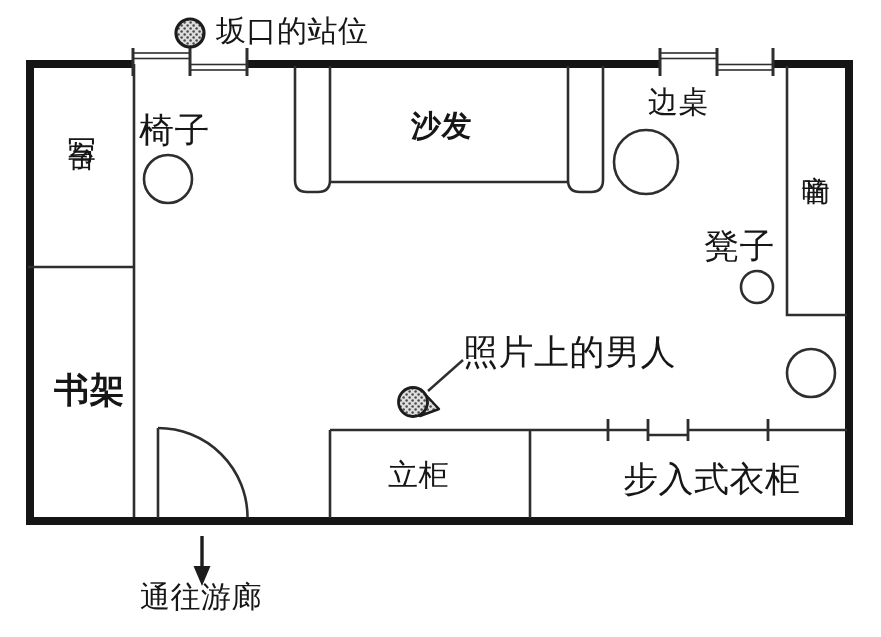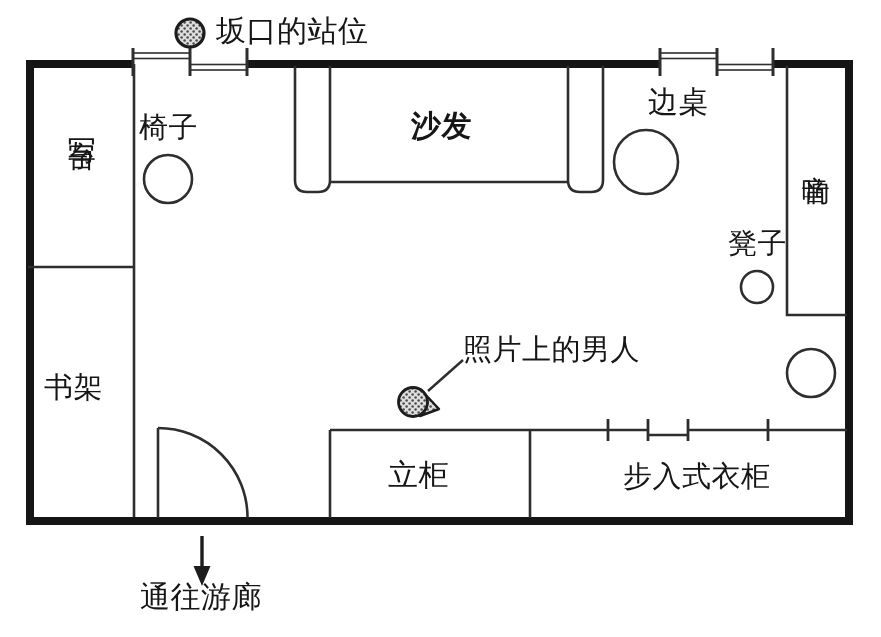--- a/index.html
+++ b/index.html
@@ -7,21 +7,21 @@
     position:relative;
     width:881px;height:637px;
     background:#ffffff;
     font-family:"DejaVu Sans",sans-serif;
     color:#161616;
     overflow:hidden;
   }
   svg.plan{position:absolute;left:0;top:0;width:881px;height:637px;}
   .lbl{
     position:absolute;
-    font-size:29px;
+    font-size:35px;
     font-weight:500;
     line-height:1.08;
     letter-spacing:0.5px;
     color:#161616;
     white-space:nowrap;
     user-select:none;
   }
   .lbl.vert{
     writing-mode:vertical-rl;
     text-orientation:upright;
@@ -120,20 +120,20 @@
       <line x1="428" y1="391" x2="463" y2="360" stroke="#2e2e2e" stroke-width="2.4"></line>
     </g>
   </svg>
 
   <div class="lbl fs30" style="left:216px;top:15px;">坂口的站位</div>
   <div class="lbl vert" style="left:66px;top:116px;font-size:28px;">写字台</div>
   <div class="lbl" style="left:139px;top:112px;">椅子</div>
   <div class="lbl fs30" style="left:411px;top:110px;font-weight:bold;">沙发</div>
   <div class="lbl fs30" style="left:648px;top:86px;">边桌</div>
   <div class="lbl vert" style="left:800px;top:153px;font-size:28px;">音响</div>
-  <div class="lbl" style="left:728px;top:228px;">凳子</div>
-  <div class="lbl" style="left:44px;top:372px;">书架</div>
+  <div class="lbl" style="left:704px;top:228px;">凳子</div>
+  <div class="lbl" style="left:54px;top:372px;font-weight:bold;">书架</div>
   <div class="lbl" style="left:463px;top:334px;text-align:right;">照片上的男人</div>
   <div class="lbl fs30" style="left:388px;top:459px;">立柜</div>
   <div class="lbl" style="left:623px;top:461px;">步入式衣柜</div>
   <div class="lbl fs30" style="left:140px;top:581px;">通往游廊</div>
 
 </div>
 
 </body></html>

